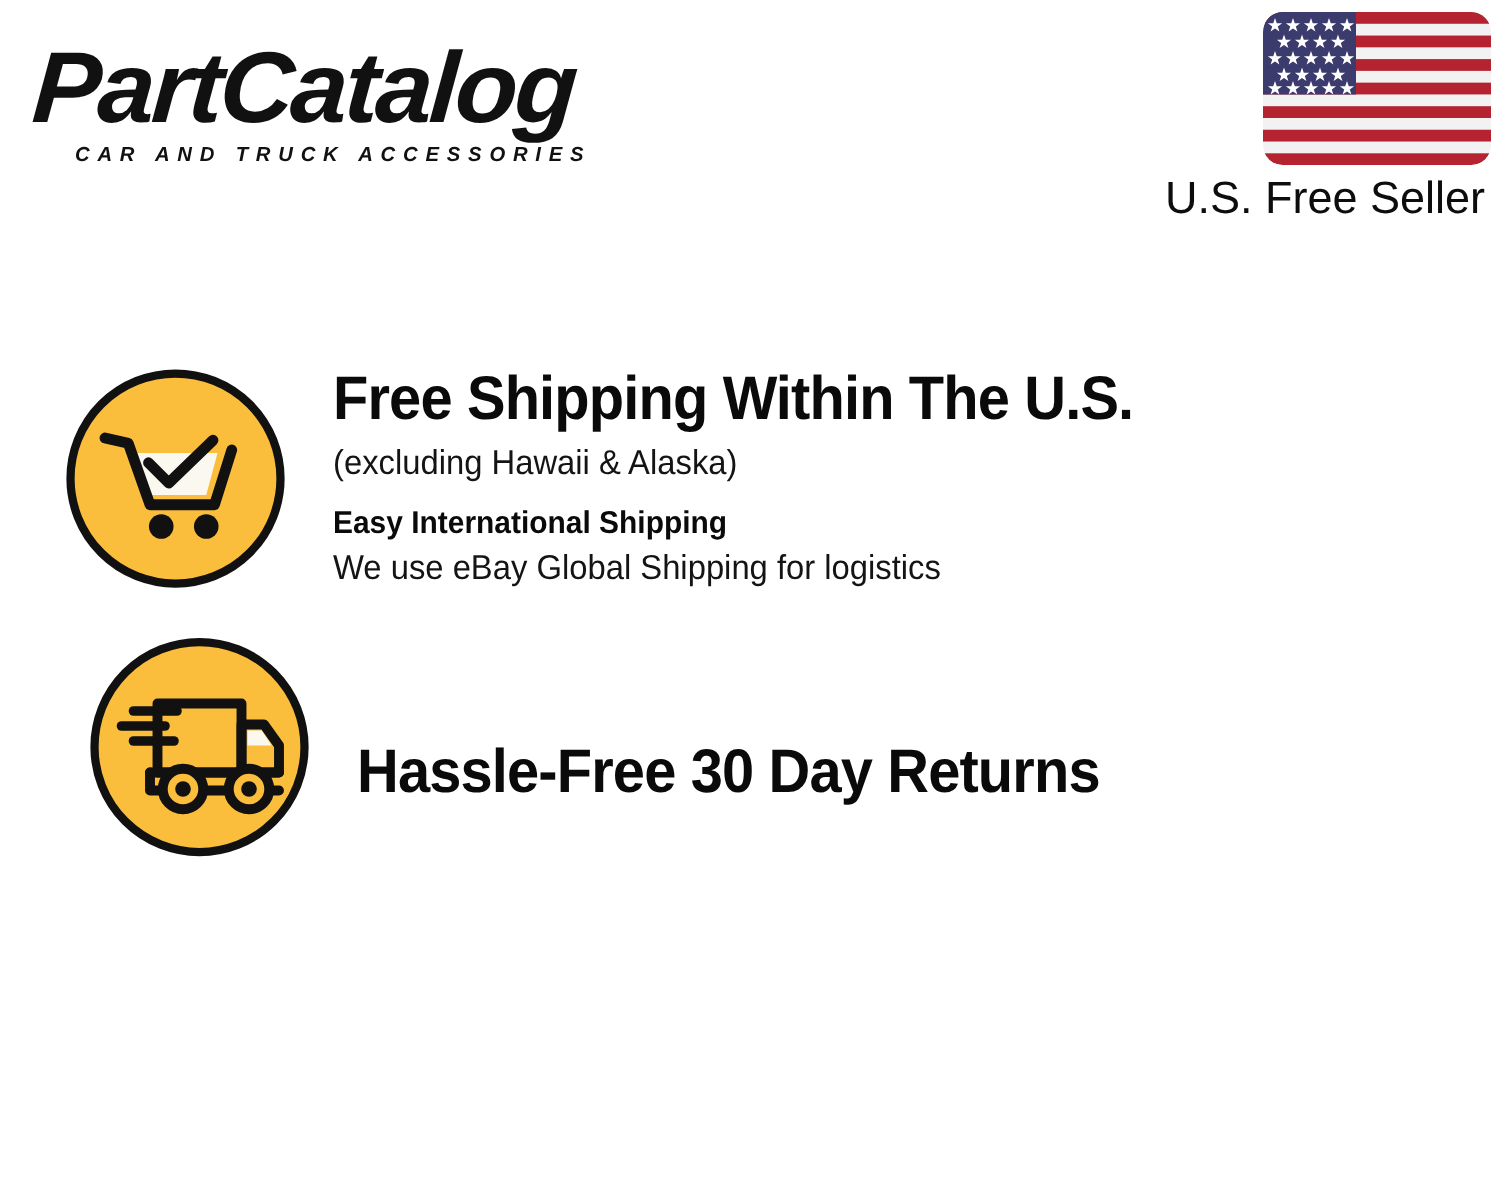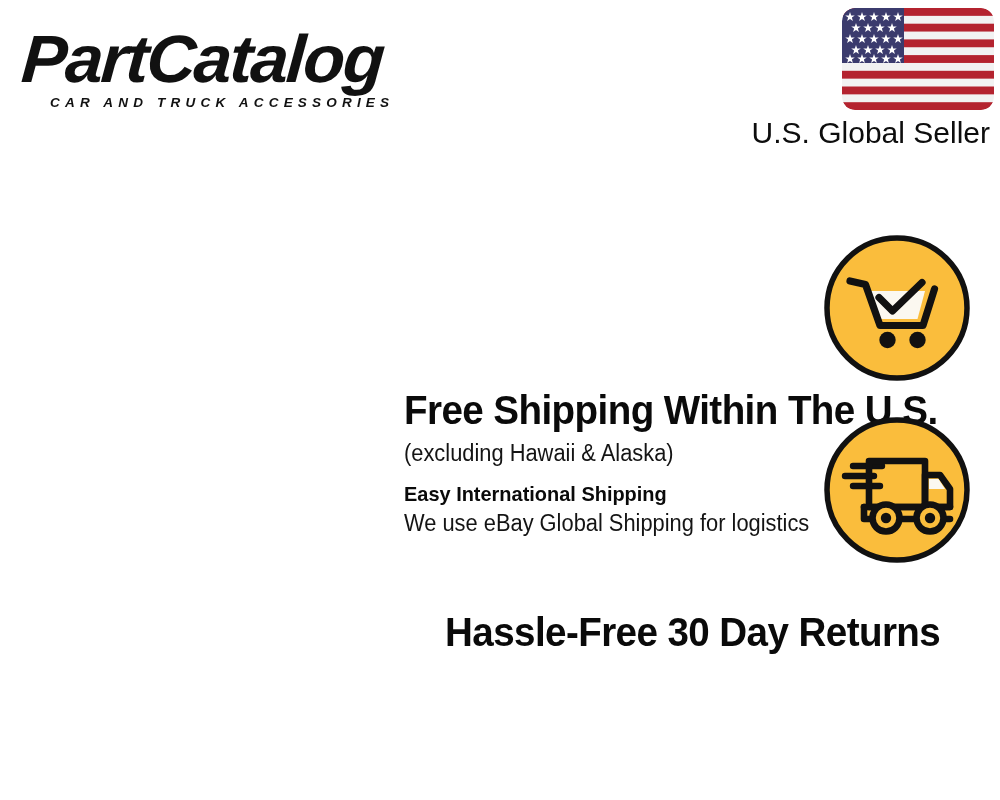--- a/index.html
+++ b/index.html
@@ -87,26 +87,25 @@
   
   .features {
     position: absolute;
     left: 0;
     top: 225px;
     width: 1000px;
   }
   .feature-row {
     position: relative;
     display: flex;
-    align-items: flex-end;
+    align-items: center;
     width: 972px;
-    flex-direction: column;
   }
   .feature-row.row-shipping { height: 180px; }
-  .feature-row.row-returns  { height: 175px; }
+  .feature-row.row-returns  { height: 175px; padding-left: 16px; }
   .feature-row.row-sameday  { height: 165px; }
 
   .feature-icon {
     position: relative;
     flex: 0 0 auto;
     width: 150px;
     height: 150px;
     margin-left: 42px;
     margin-top: 8px;
   }
@@ -221,21 +220,21 @@
           <use href="#starShape" x="50" y="42"></use>
 
           <use href="#starShape" x="8" y="51"></use>
           <use href="#starShape" x="20" y="51"></use>
           <use href="#starShape" x="32" y="51"></use>
           <use href="#starShape" x="44" y="51"></use>
           <use href="#starShape" x="56" y="51"></use>
         </g>
       </g>
     </svg>
-    <span class="seller-badge-label">U.S. Global Seller</span>
+    <span class="seller-badge-label">U.S. Free Seller</span>
   </div>
 
   <div class="features">
 
     <div class="feature-row row-shipping">
       <div class="feature-icon">
         <svg viewBox="0 0 150 150">
           <circle cx="75" cy="75" r="70" fill="#FABD3C" stroke="#111111" stroke-width="5.5"></circle>
 
           <path d="M46.5,58 L103,58 L95.5,86 L54,86 Z" fill="#FBF8F0"></path>

